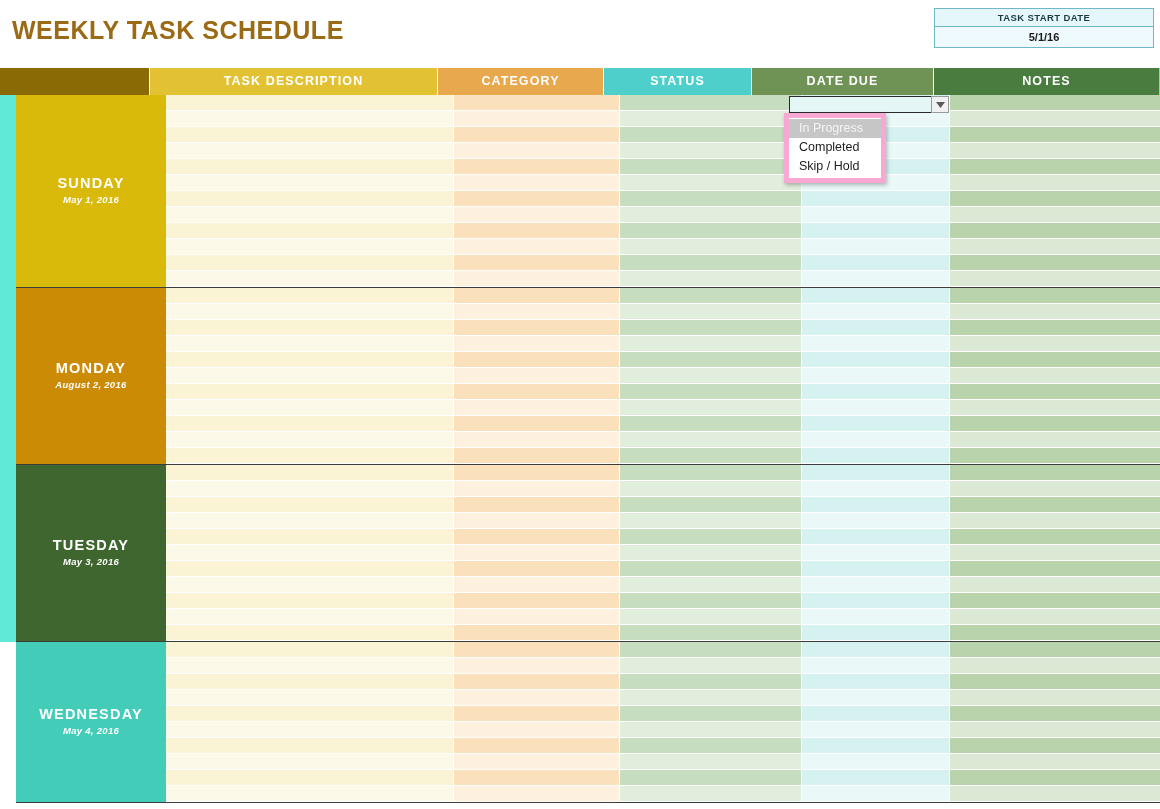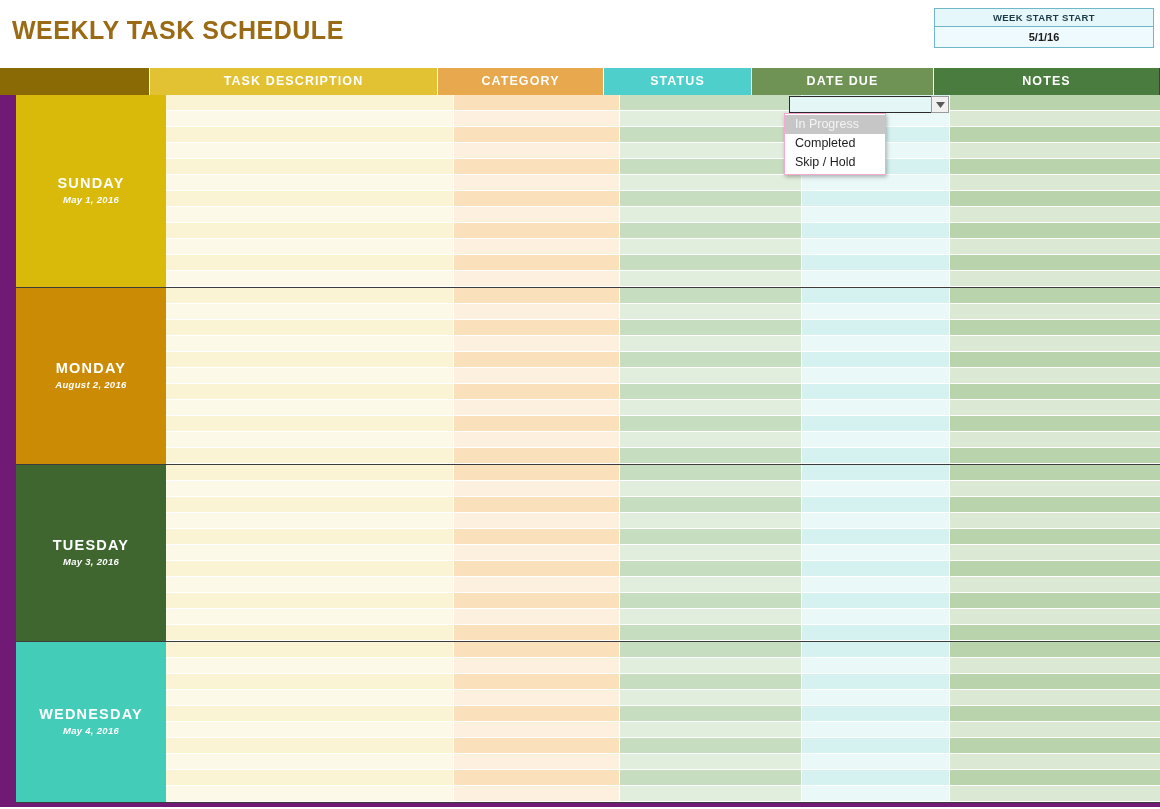--- a/index.html
+++ b/index.html
@@ -6,22 +6,22 @@
   html, body {
     margin: 0; padding: 0;
     width: 1160px; height: 809px;
     background: #ffffff;
     font-family: "Liberation Sans", sans-serif;
     overflow: hidden;
   }
   #sheet {
     position: relative;
     width: 1160px;
-    height: 807px;
-    background: #701a75;
+    height: 642px;
+    background: #5eead4;
   }
 
   
   .titlebar {
     position: absolute;
     left: 0; top: 0;
     width: 1160px; height: 68px;
     background: #ffffff;
   }
   .doc-title {
@@ -181,21 +181,21 @@
     border: 1px solid #9a9a9a;
     display: flex;
     align-items: center;
     justify-content: center;
   }
   .dropdown {
     position: absolute;
     left: 784px; top: 113px;
     width: 102px;
     background: #ffffff;
-    border: 1px solid #f9a8d4;
+    border: 5px solid #f9a8d4;
     box-shadow: 1px 2px 4px rgba(0,0,0,0.28);
     padding: 1px 0 2px 0;
     z-index: 30;
   }
   .dd-item {
     height: 19px;
     line-height: 19px;
     padding-left: 10px;
     font-size: 12.5px;
     color: #1d1d1d;
@@ -208,21 +208,21 @@
 </style>
 </head>
 <body>
 
 <div id="sheet">
 
   <div class="titlebar">
     <div class="doc-title">WEEKLY TASK SCHEDULE</div>
 
     <div class="weekbox">
-      <div class="weekbox-label">WEEK START START</div>
+      <div class="weekbox-label">TASK START DATE</div>
       <div class="weekbox-value">5/1/16</div>
     </div>
   </div>
 
   <div class="header-row">
     <div class="hcell h-day"></div>
     <div class="hcell h-task">TASK DESCRIPTION</div>
     <div class="hcell h-cat">CATEGORY</div>
     <div class="hcell h-stat">STATUS</div>
     <div class="hcell h-date">DATE DUE</div>

